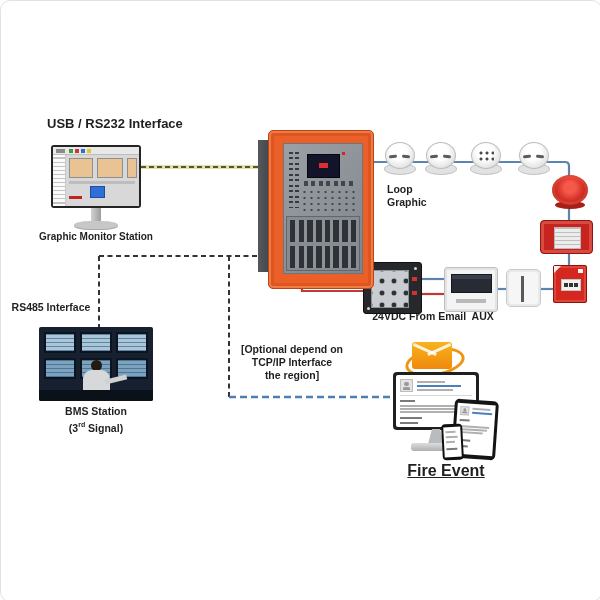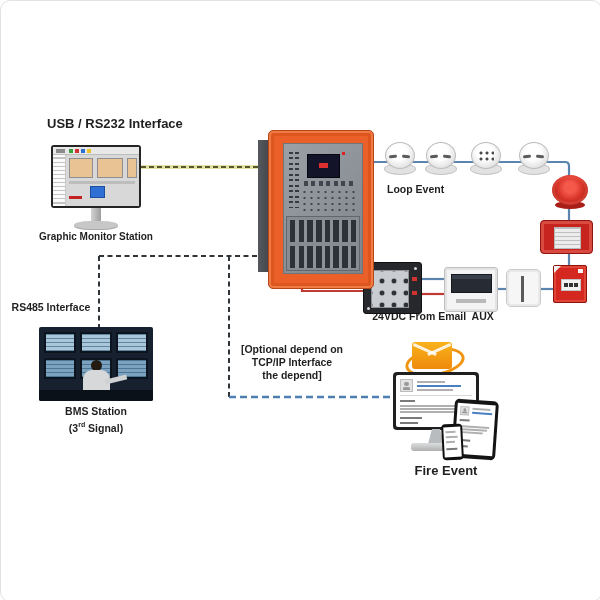--- a/index.html
+++ b/index.html
@@ -186,21 +186,21 @@
     <div class="det-base"></div>
     <div class="det-dome"></div>
     <div class="det-dots"></div>
   </div>
   <div class="dev det" style="left:517px;top:141px;">
     <div class="det-base"></div>
     <div class="det-dome"></div>
     <div class="vent" style="left:5px;top:13px;transform:rotate(-8deg);"></div>
     <div class="vent" style="left:18px;top:13px;transform:rotate(8deg);"></div>
   </div>
-  <div class="lbl" style="left:386px;top:182px;width:60px;text-align:left;font-size:10.5px;">Loop Event</div>
+  <div class="lbl" style="left:386px;top:182px;width:60px;text-align:left;font-size:10.5px;">Loop Graphic</div>
 
   <div class="dev beacon">
     <div class="beacon-base"></div>
     <div class="beacon-top"></div>
   </div>
   <div class="dev horn">
     <div class="horn-grille"></div>
   </div>
   <div class="dev mcp">
     <div class="mcp-fold"></div>
@@ -244,21 +244,21 @@
     <div class="bms-desk"></div>
   </div>
   <div class="lbl" style="left:45px;top:404px;width:100px;font-size:10.5px;">
     <div>BMS Station</div>
     <div><span>(3</span><sup>rd</sup><span> Signal)</span></div>
   </div>
 
   <div class="lbl" style="left:235px;top:342px;width:112px;font-size:10.5px;">
     <div>[Optional depend on</div>
     <div>TCP/IP Interface</div>
-    <div>the depend]</div>
+    <div>the region]</div>
   </div>
 
   <div class="dev env-ring abs"></div>
   <div class="dev env"></div>
   <div class="dev emon">
     <div class="emon-scr">
       <div class="avatar" style="left:4px;top:4px;width:13px;height:13px;"></div>
       <div class="tline" style="left:21px;top:6px;width:28px;"></div>
       <div class="tline" style="left:21px;top:10px;width:44px;background:#4a7fc0;"></div>
       <div class="tline" style="left:21px;top:14px;width:36px;"></div>
@@ -287,17 +287,17 @@
     </div>
   </div>
   <div class="dev ephn">
     <div class="ephn-scr">
       <div class="tline" style="left:2px;top:4px;width:10px;"></div>
       <div class="tline" style="left:2px;top:9px;width:12px;"></div>
       <div class="tline" style="left:2px;top:14px;width:9px;"></div>
       <div class="tline" style="left:2px;top:21px;width:11px;background:#7a7a7a;"></div>
     </div>
   </div>
-  <div class="lbl" style="left:395px;top:462px;width:100px;font-size:13px;line-height:15px;">
+  <div class="lbl" style="left:395px;top:462px;width:100px;font-size:16px;line-height:15px;text-decoration:underline;">
     <div>Fire Event</div>
   </div>
 
 </div>
 
 </body></html>

